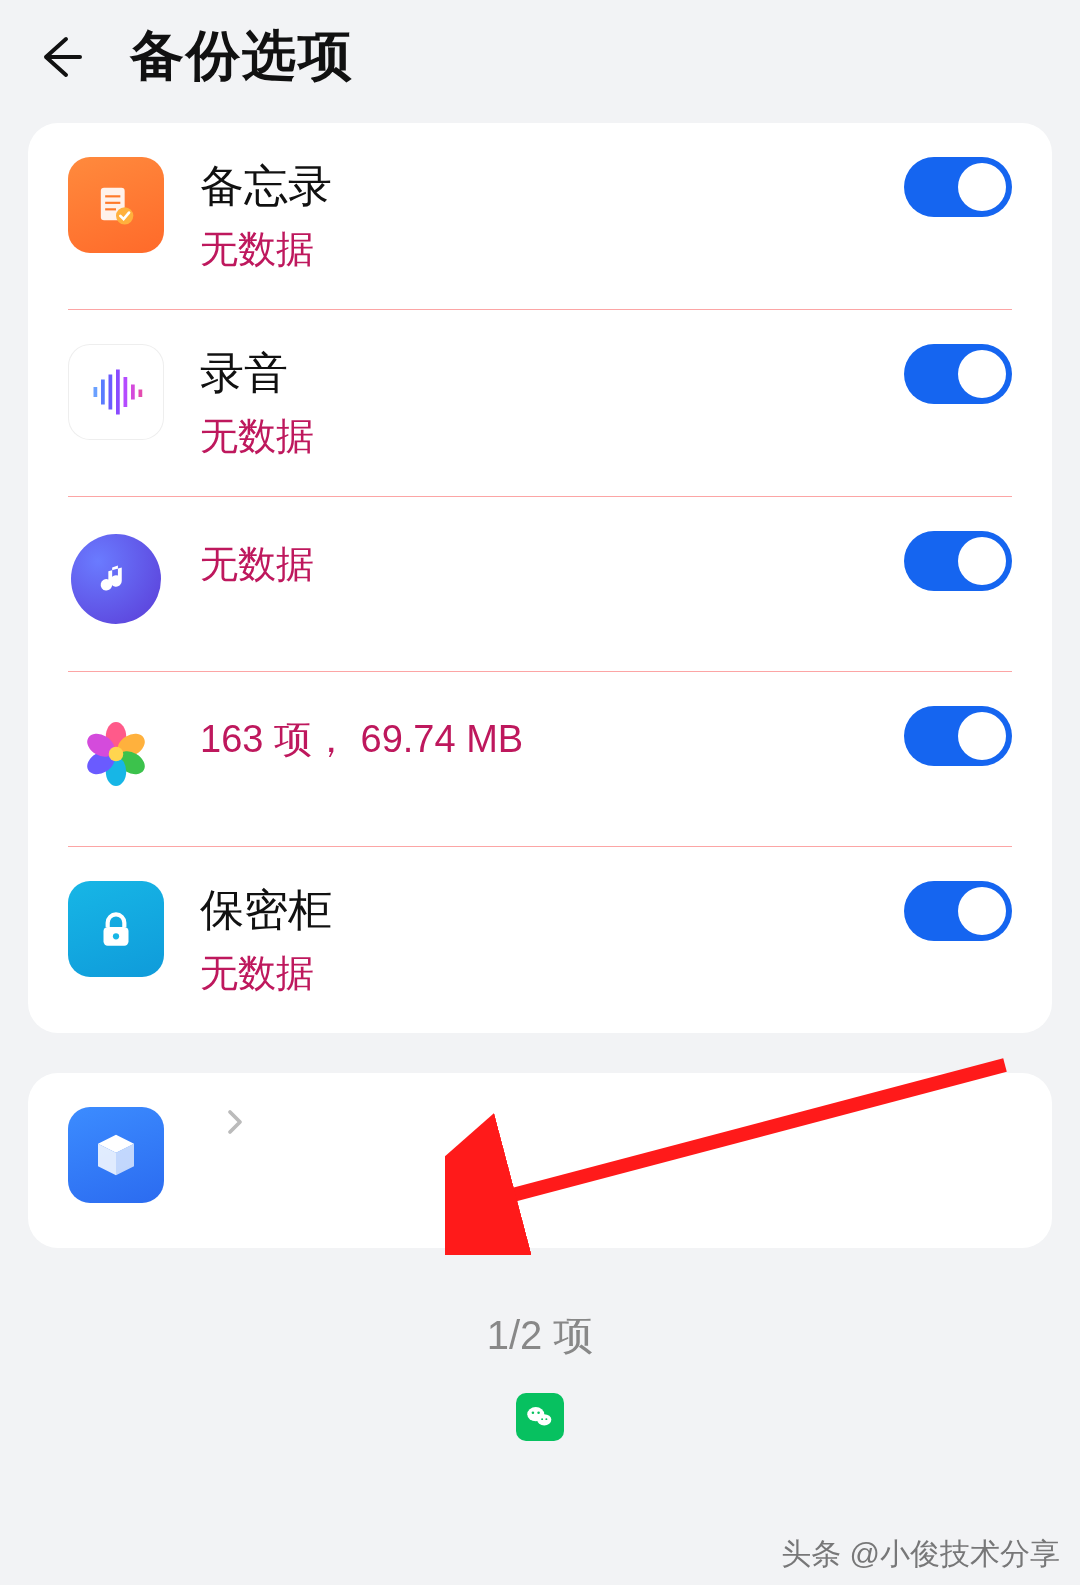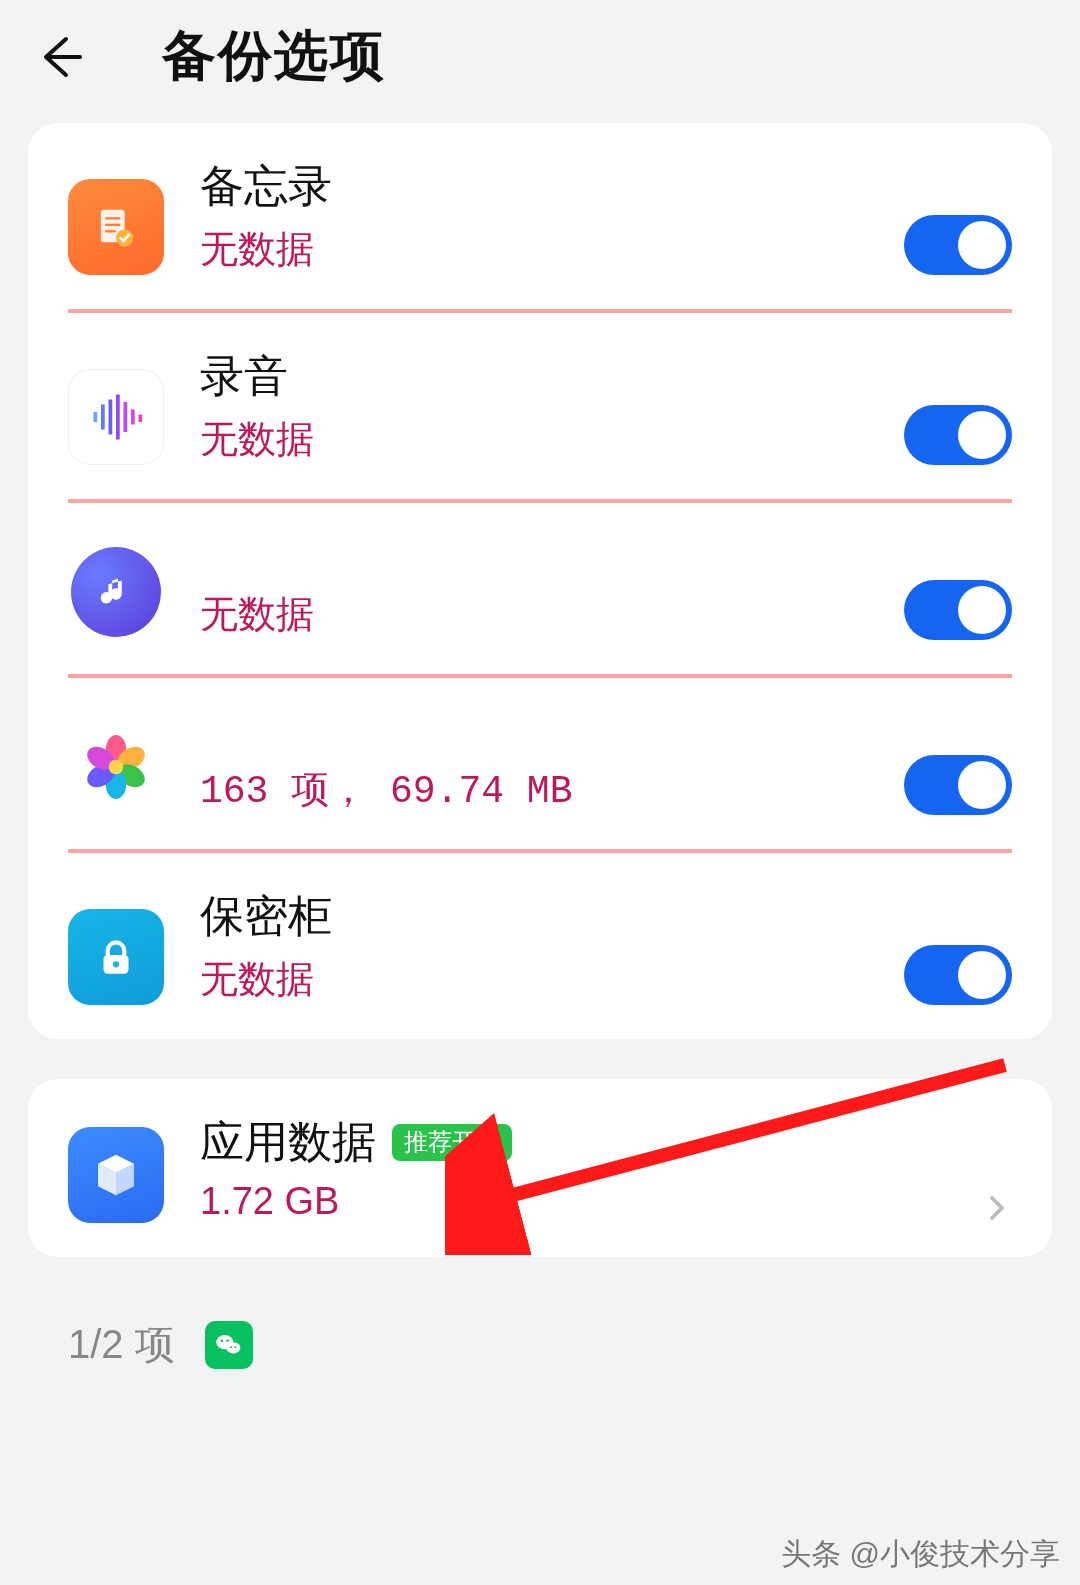--- a/index.html
+++ b/index.html
@@ -19,36 +19,35 @@
   }
   .back-arrow {
     width: 60px; height: 60px;
     display: flex; align-items: center; justify-content: center;
   }
   .title {
     font-size: 54px;
     font-weight: 600;
     color: #111;
     letter-spacing: 2px;
-    margin-left: 32px;
   }
   .card {
     background: #fff;
     border-radius: 30px;
     margin: 0 28px;
     padding: 0 40px;
   }
   .card + .card { margin-top: 40px; }
   .row {
     display: flex;
-    align-items: flex-end;
+    align-items: flex-start;
     padding: 34px 0;
     min-height: 175px;
   }
-  .row.with-top-border { border-top: 4px solid #fca5a5; font-family: Liberation Mono, monospace; }
+  .row.with-top-border { border-top: 1px solid #fca5a5; }
   .icon-box {
     width: 96px; height: 96px;
     border-radius: 22px;
     display: flex; align-items: center; justify-content: center;
     flex-shrink: 0;
     margin-right: 36px;
   }
   .row-text { flex: 1; min-width: 0; }
   .row-title {
     font-size: 44px;
@@ -92,20 +91,21 @@
     width: 30px; height: 30px;
     flex-shrink: 0;
     margin-left: 20px;
   }
   .footer-row {
     display: flex;
     align-items: center;
     padding: 20px 40px 0 40px;
     margin: 40px 28px 0 28px;
     gap: 30px;
+    flex-direction: column;
   }
   .footer-text {
     font-size: 40px;
     color: #888;
   }
   .wechat-icon {
     width: 48px; height: 48px;
     background: #07c160;
     border-radius: 10px;
     display: flex; align-items: center; justify-content: center;
@@ -236,27 +236,20 @@
 </div>
 
 <div class="card">
   <div class="row">
     <div class="icon-box ic-appdata">
       <svg viewBox="0 0 48 48" width="54" height="54">
         <path d="M24 6 L40 14 L24 22 L8 14 Z" fill="#fff"></path>
         <path d="M8 14 V34 L24 42 V22 Z" fill="#fff" opacity="0.85"></path>
         <path d="M40 14 V34 L24 42 V22 Z" fill="#fff" opacity="0.7"></path>
       </svg>
-    </div>
-    <div class="row-text">
-      <div class="row-title">
-        <span>应用数据</span>
-        <span class="badge">推荐开启</span>
-      </div>
-      <div class="row-sub">1.72 GB</div>
     </div>
     <svg class="chevron" viewBox="0 0 24 24">
       <path d="M8 4 L16 12 L8 20" stroke="#bbb" stroke-width="3" fill="none" stroke-linecap="round" stroke-linejoin="round"></path>
     </svg>
   </div>
 </div>
 
 <div class="footer-row">
   <span class="footer-text">1/2 项</span>
   <div class="wechat-icon">

